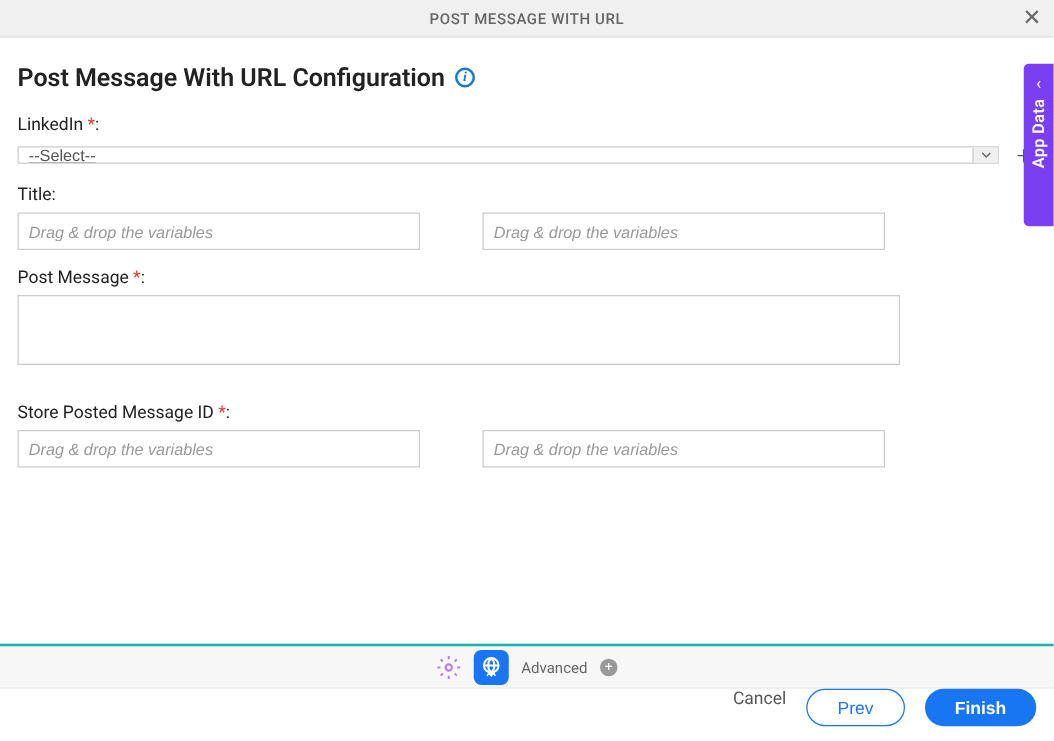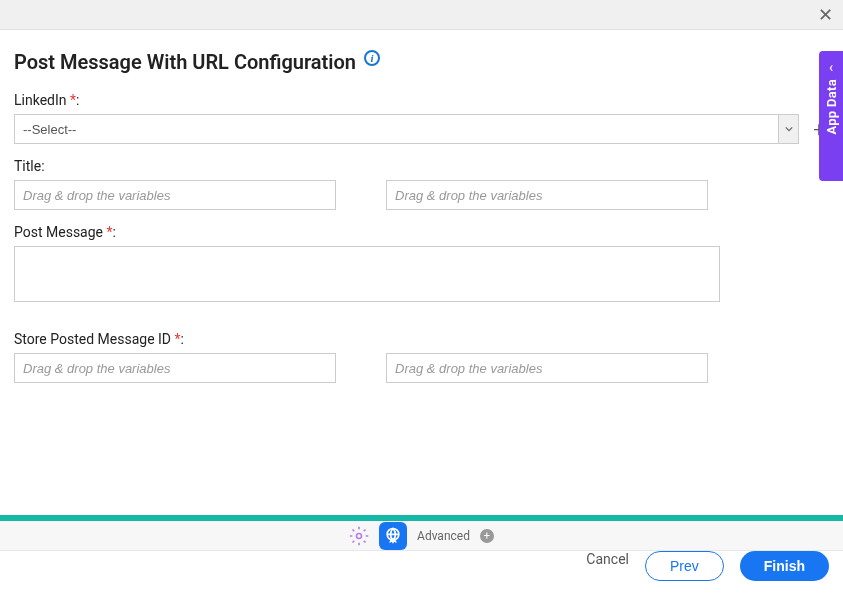--- a/index.html
+++ b/index.html
@@ -40,20 +40,21 @@
       cursor: pointer;
       color: #666;
       font-size: 18px;
       line-height: 1;
     }
     .content {
       padding: 20px 14px 0 14px;
     }
     .page-title-row {
       display: flex;
+      align-items: center;
       gap: 8px;
       margin-bottom: 18px;
     }
     .page-title {
       font-size: 20px;
       font-weight: 600;
       color: #222;
     }
     .info-icon {
       width: 16px;
@@ -84,22 +85,23 @@
     }
     .select-row {
       display: flex;
       align-items: center;
       gap: 10px;
     }
     .select-wrapper {
       flex: 1;
       display: flex;
       border: 1px solid #ccc;
-      height: 30px;
+      height: 14px;
       background: #fff;
+      text-decoration: underline;
     }
     .select-input {
       flex: 1;
       border: none;
       padding: 0 8px;
       font-size: 13px;
       color: #555;
       outline: none;
       background: transparent;
     }
@@ -194,21 +196,21 @@
       font-weight: 600;
       letter-spacing: 0.3px;
     }
     .bottom-toolbar {
       position: absolute;
       bottom: 42px;
       left: 0;
       right: 0;
       height: 36px;
       background: #f7f7f7;
-      border-top: 6px solid #14b8a6;
+      border-top: 2px solid #14b8a6;
       border-bottom: 1px solid #e8e8e8;
       display: flex;
       align-items: center;
       justify-content: center;
       gap: 10px;
     }
     .gear-icon {
       width: 20px;
       height: 20px;
       cursor: pointer;
@@ -279,20 +281,21 @@
       padding: 7px 24px;
       font-size: 14px;
       cursor: pointer;
       font-weight: 700;
     }
   </style>
 </head>
 <body>
 
 <div class="header-bar">
+  <span class="header-title">POST MESSAGE WITH URL</span>
   <span class="close-btn">✕</span>
 </div>
 
 <div class="content">
   <div class="page-title-row">
     <h1 class="page-title">Post Message With URL Configuration</h1>
     <span class="info-icon">i</span>
   </div>
 
   <div class="field-group">

